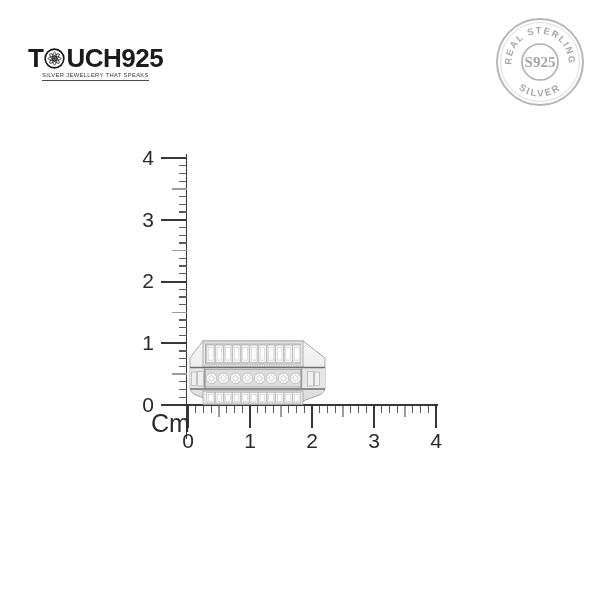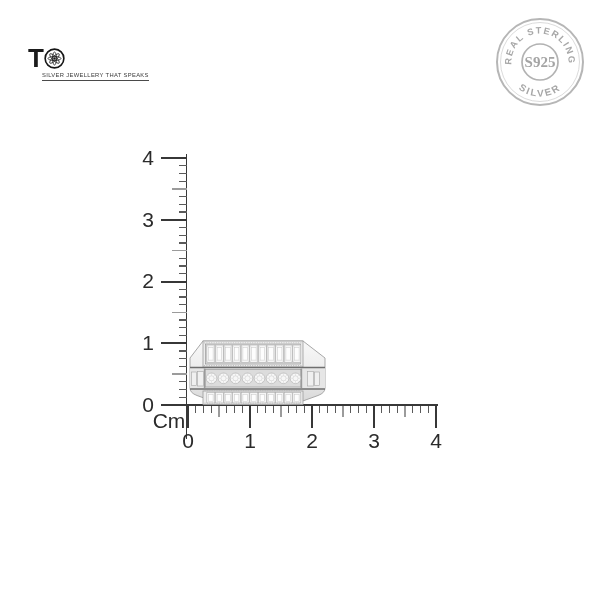--- a/index.html
+++ b/index.html
@@ -19,21 +19,21 @@
 
   
   .axis{position:absolute;background:#383838;}
   .tk{position:absolute;background:#5a5a5a;}
   .tk.major{background:#373737;}
   .tk.half{background:#9b9b9b;}
   .rlabel{position:absolute;font-size:21px;font-weight:400;color:#2b2b2b;line-height:22px;}
   .vlab{width:28px;text-align:right;}
   .hlab{width:28px;text-align:center;}
   .cmlab{position:absolute;left:151px;top:409px;width:36px;text-align:center;
-         font-size:21px;color:#2b2b2b;}
+         font-size:25px;color:#2b2b2b;}
 
   
   .ring{position:absolute;left:185px;top:336px;}
 
   
   .dimension{position:absolute;left:18px;top:561px;font-size:24px;font-weight:500;
              color:#232323;letter-spacing:-0.2px;}
 </style>
 </head>
 <body>
@@ -46,20 +46,21 @@
       <svg class="logo-o" viewBox="0 0 22 22" width="21" height="21">
         <circle cx="11" cy="11" r="9.8" fill="none" stroke="#161616" stroke-width="1.7"></circle>
         <g stroke="#161616" stroke-width="0.8" fill="none">
           <ellipse cx="11" cy="11" rx="2.1" ry="6.8"></ellipse>
           <ellipse cx="11" cy="11" rx="2.1" ry="6.8" transform="rotate(45 11 11)"></ellipse>
           <ellipse cx="11" cy="11" rx="2.1" ry="6.8" transform="rotate(90 11 11)"></ellipse>
           <ellipse cx="11" cy="11" rx="2.1" ry="6.8" transform="rotate(135 11 11)"></ellipse>
         </g>
         <circle cx="11" cy="11" r="1.3" fill="#161616"></circle>
       </svg>
+      <span>UCH925</span>
     </div>
     <div class="tagline">SILVER JEWELLERY THAT SPEAKS</div>
   </div>
 
   <svg class="badge" viewBox="0 0 92 92" width="92" height="92">
     <circle cx="46" cy="46" r="43" fill="#ffffff" stroke="#b6b6b6" stroke-width="2"></circle>
     <circle cx="46" cy="46" r="39.5" fill="none" stroke="#d2d2d2" stroke-width="0.8"></circle>
     <circle cx="46" cy="46" r="18" fill="none" stroke="#b2b2b2" stroke-width="1.7"></circle>
     <path id="arcTop" d="M 17.5 46 A 28.5 28.5 0 0 1 74.5 46" fill="none"></path>
     <path id="arcBot" d="M 11.5 46 A 34.5 34.5 0 0 0 80.5 46" fill="none"></path>

